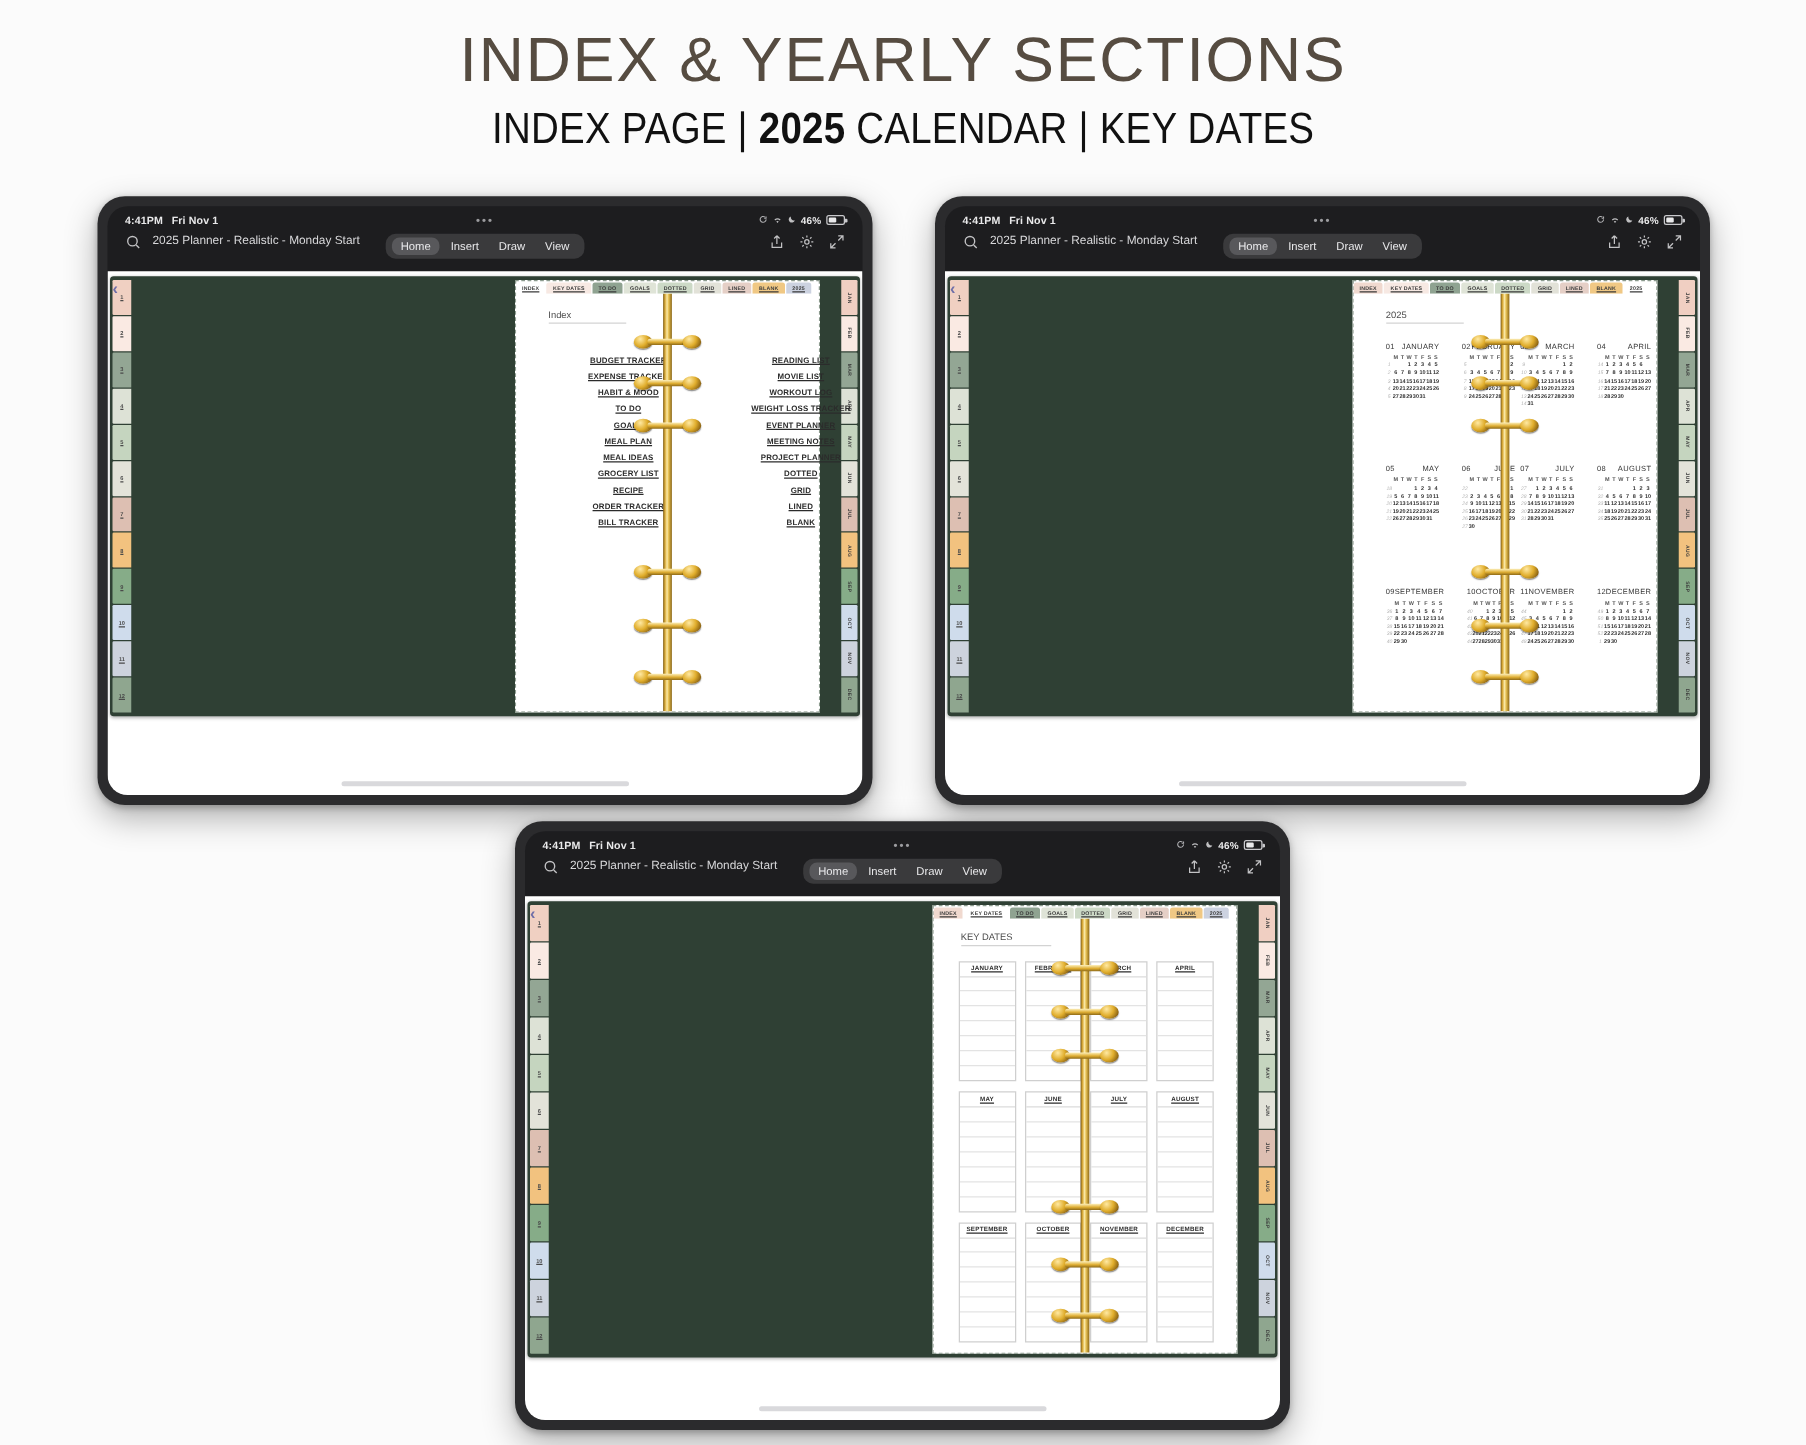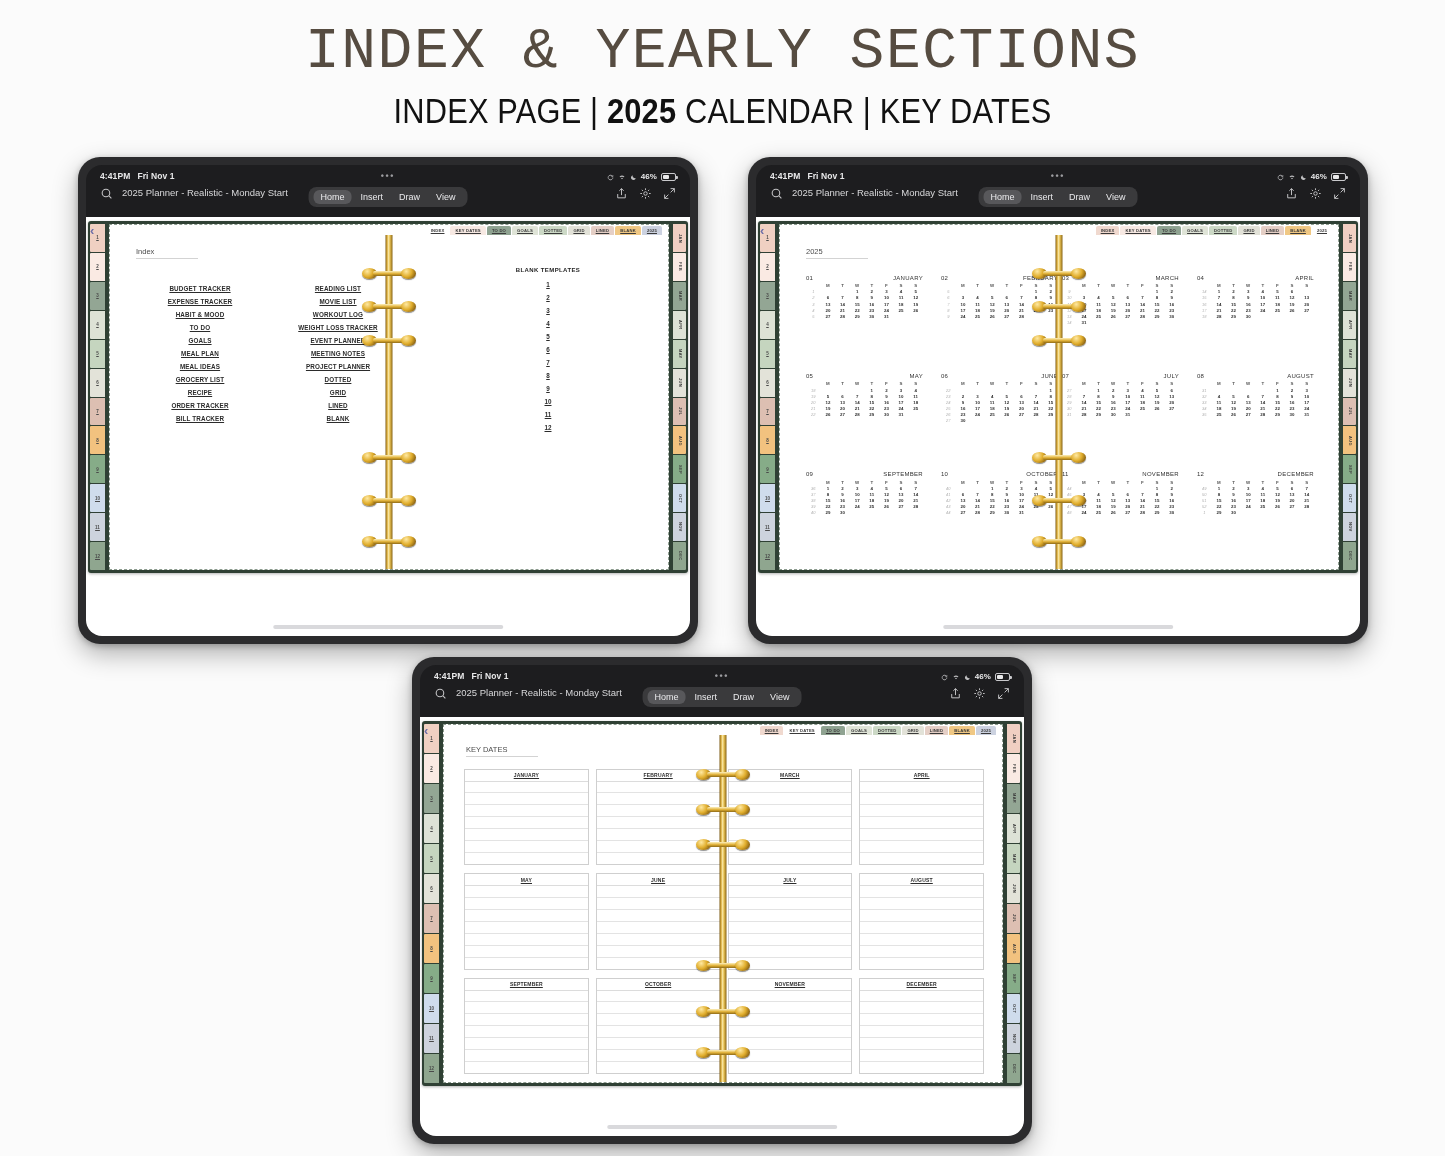--- a/index.html
+++ b/index.html
@@ -7,22 +7,22 @@
   body {
     width:1445px; height:1156px;
     background:#fbfbfb;
     font-family:"Liberation Sans", sans-serif;
     position:relative; overflow:hidden;
   }
 
   
   .page-header { text-align:center; padding-top:22px; }
   .title-main {
-    font-family:Liberation Mono, monospace;
-    font-size:58px; letter-spacing:1.5px;
+    font-family:Liberation Sans, sans-serif;
+    font-size:50px; letter-spacing:1.5px;
     color:#564c41; font-weight:400; line-height:1.05;
   }
   .title-sub {
     font-size:35px; color:#111; letter-spacing:0.2px;
     margin-top:8px; font-weight:400;
     font-family:"Liberation Sans", sans-serif;
     transform:scaleX(0.88); transform-origin:center;
   }
   .title-sub b { font-weight:700; }
 
@@ -51,21 +51,21 @@
   .status-bar {
     height:22px; flex:0 0 22px;
     display:flex; align-items:center;
     padding:0 14px; color:#e9e9ea;
     font-size:8.5px; font-weight:700; letter-spacing:.1px;
     position:relative;
   }
   .sb-left { display:flex; gap:7px; align-items:center; }
   .sb-dots { position:absolute; left:50%; transform:translateX(-50%);
              letter-spacing:1.6px; font-size:9px; color:#9c9c9f; }
-  .sb-right { margin-left:auto; display:flex; gap:4px; align-items:flex-end; font-size:8px;}
+  .sb-right { margin-left:auto; display:flex; gap:4px; align-items:flex-start; font-size:8px;}
   .batt { width:15px; height:8px; border:1px solid #c9c9cc; border-radius:2px; position:relative; display:inline-block;}
   .batt::after{content:""; position:absolute; right:-2.5px; top:2px; width:1.5px;height:3px;background:#c9c9cc;border-radius:0 1px 1px 0;}
   .batt i{position:absolute; left:1px; top:1px; bottom:1px; width:45%; background:#e9e9ea; border-radius:1px; display:block;}
 
   
   .app-bar {
     height:30px; flex:0 0 30px;
     display:flex; align-items:flex-start; gap:9px;
     padding:0 14px; color:#e4e4e6; position:relative;
   }
@@ -110,21 +110,21 @@
   
   .mon-tabs { display:flex; flex-direction:column; padding:3px 2px 3px 0; gap:1px; justify-content:space-between; }
   .mon-tab {
     font-size:4px; font-weight:700; color:#3c3c3c;
     flex:1; display:flex; align-items:center; justify-content:center;
     border-radius:0 1px 1px 0; line-height:1.0;
     writing-mode:vertical-rl; letter-spacing:.3px;
   }
 
   
-  .paper-wrap { flex:1; padding:3px 4px; position:relative; display:flex; flex-direction:column; }
+  .paper-wrap { flex:1; padding:3px 17px; position:relative; display:flex; flex-direction:column;align-items:flex-end; }
   .paper {
     flex:1; background:#fff; position:relative;
     display:flex; flex-direction:column;
     border:1px dashed #8c9b8e;
   }
   .top-tabs { display:flex; gap:1px; justify-content:flex-end; padding:1px 6px 0 0; background:transparent; }
   .top-tab {
     font-size:4.2px; font-weight:700; color:#3a3a3a;
     padding:2px 5px 1.5px; border-radius:2px 2px 0 0;
     text-decoration:underline; letter-spacing:.2px; white-space:nowrap;

